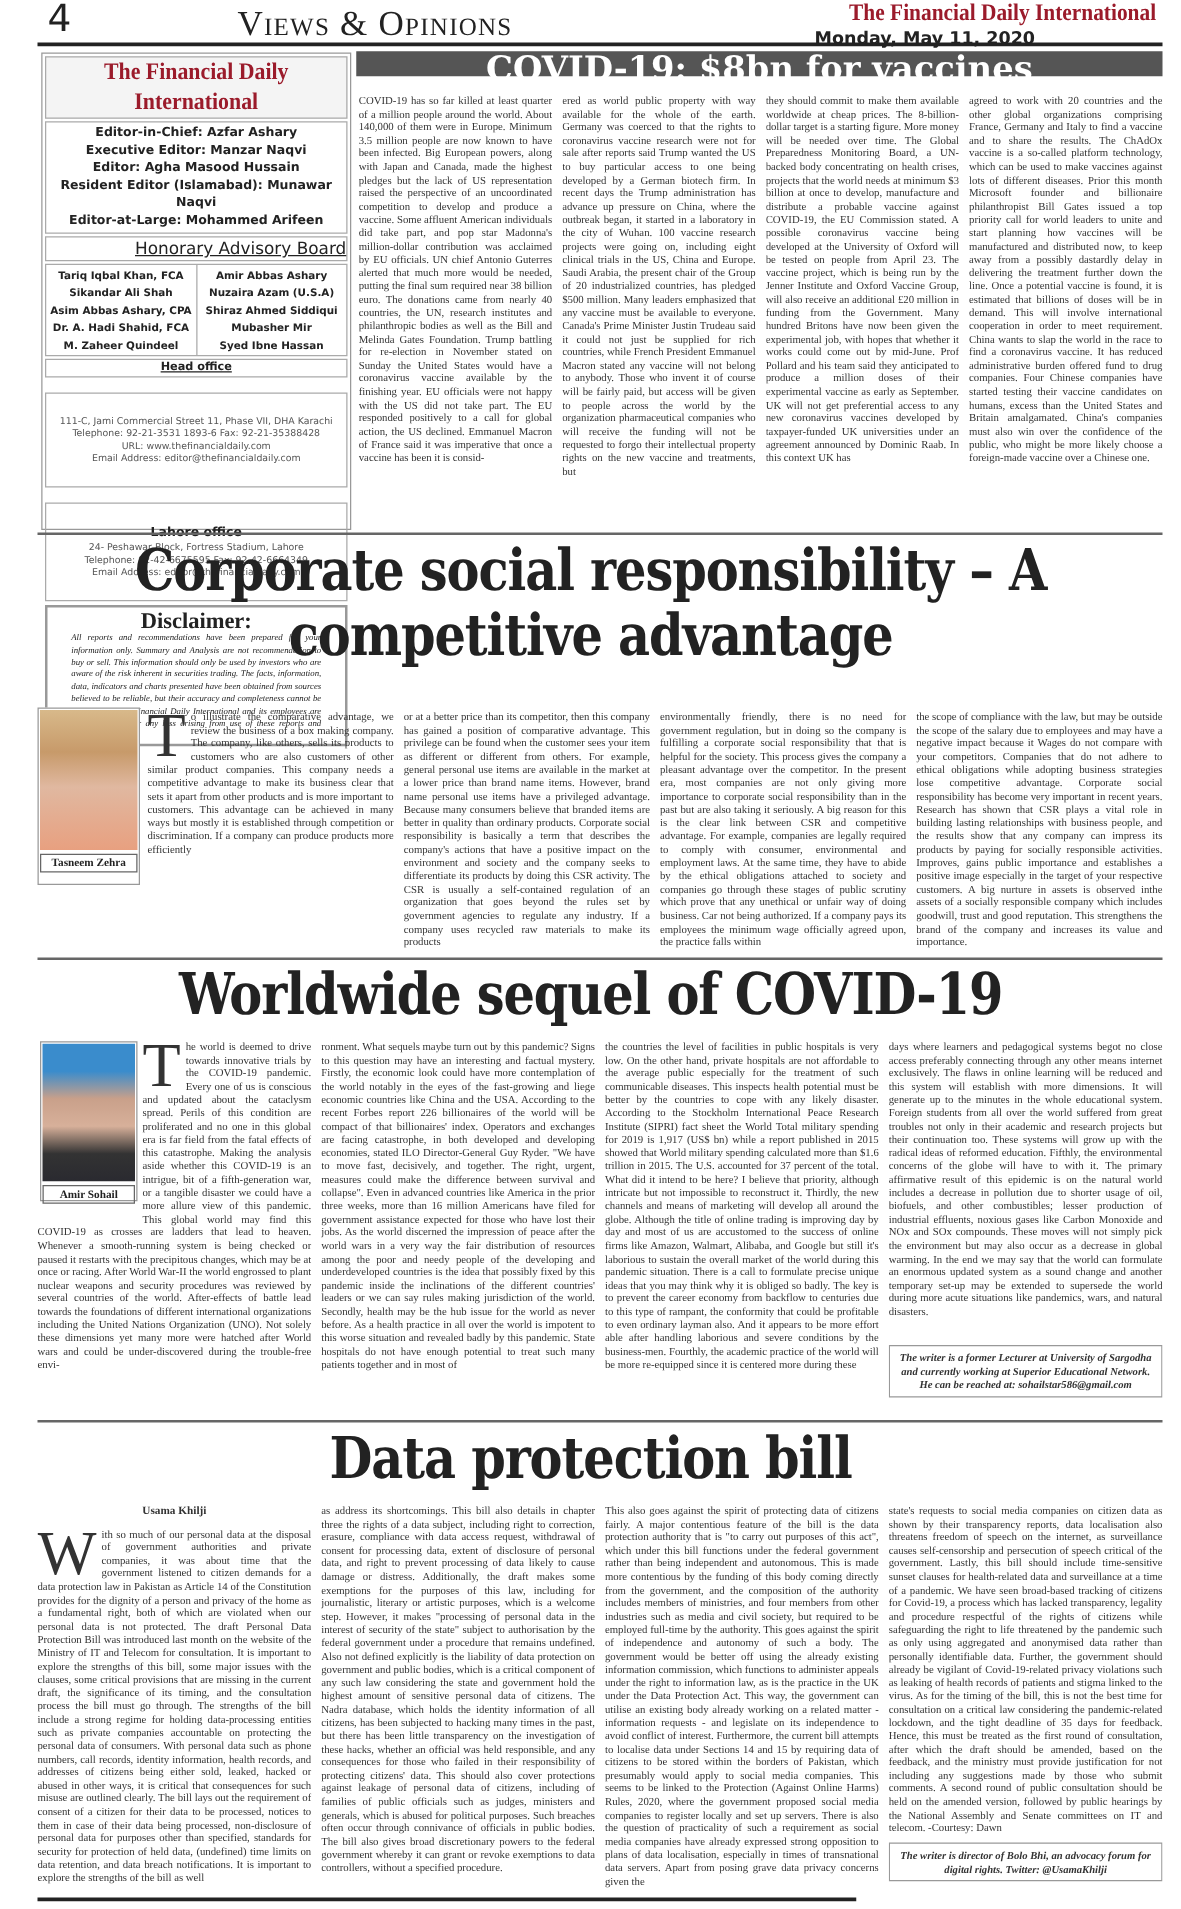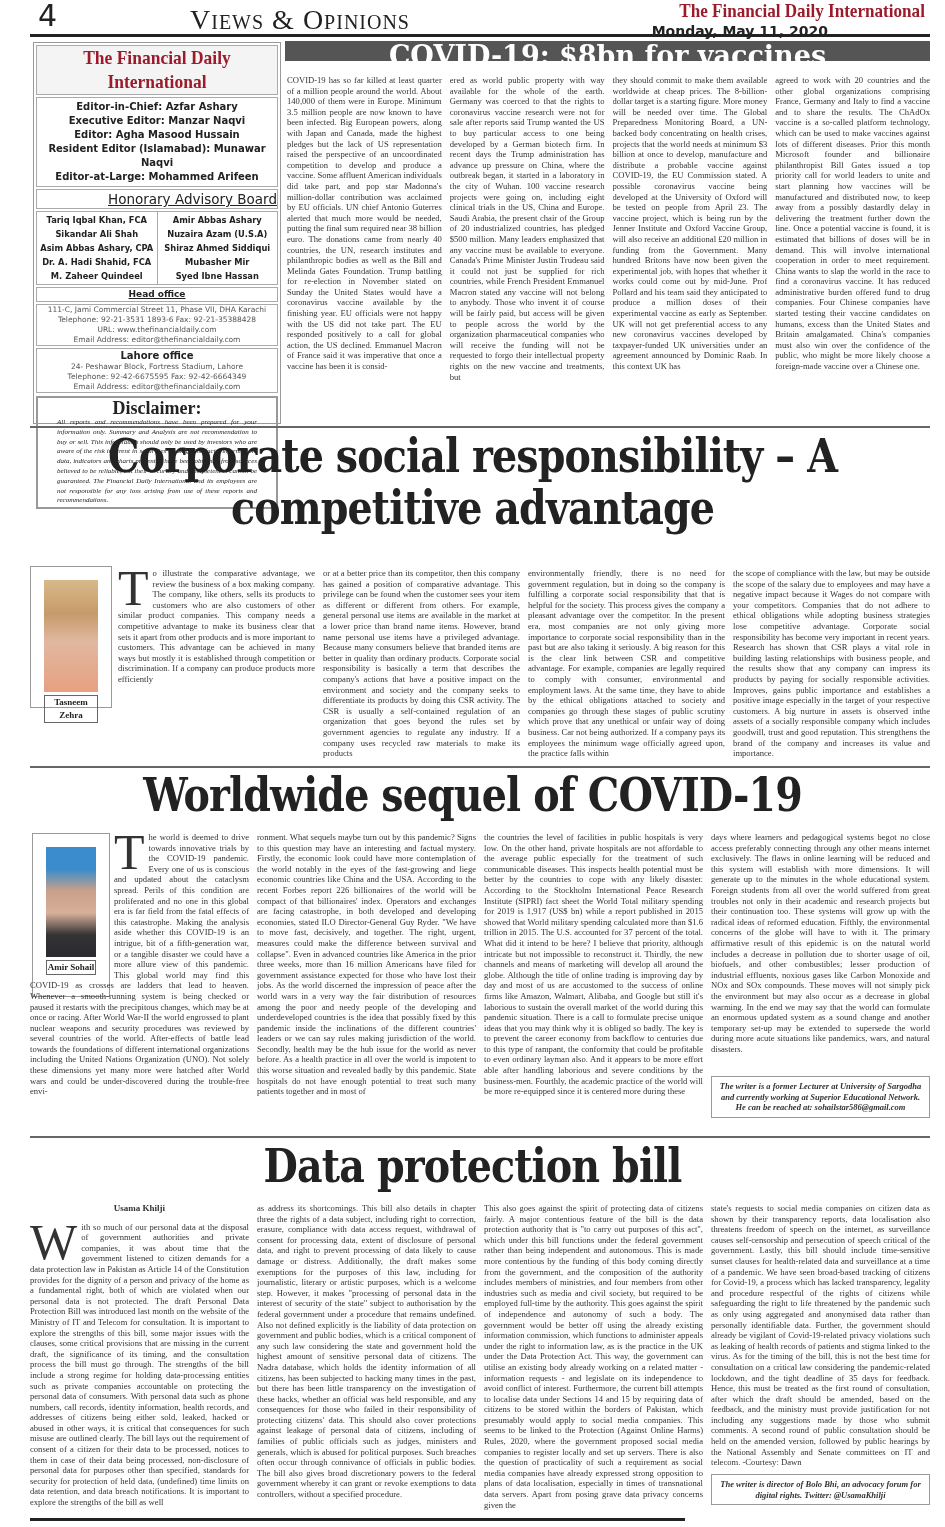--- a/index.html
+++ b/index.html
@@ -12,31 +12,31 @@
 .topline{left:30px;top:34px;width:900px;height:3px;background:#222}
 .box{left:33px;top:42px;width:248px;height:382px;border:1px solid #999;padding:2px}
 .box .hd{border:1px solid #aaa;background:#f4f4f4;text-align:center}
 .box .title{font-family:"Liberation Serif",serif;font-weight:bold;color:#9b1b2b;font-size:19px;line-height:24px;transform:scaleX(.92)}
 .editors{border:1px solid #aaa;margin-top:2px;text-align:center;font-family:"DejaVu Sans",sans-serif;font-weight:bold;font-size:10px;line-height:14px;padding:2px 0}
 .adv-title{border:1px solid #aaa;margin-top:2px;text-align:right;font-family:"DejaVu Sans",sans-serif;font-size:13.5px;text-decoration:underline;line-height:18px}
 .adv{display:flex;border:1px solid #aaa;margin-top:2px}
 .adv .col{flex:1;text-align:center;font-family:"DejaVu Sans",sans-serif;font-weight:bold;font-size:8.3px;line-height:14px;padding:1px 0}
 .adv .col+.col{border-left:1px solid #aaa}
 .office-h{border:1px solid #aaa;margin-top:2px;text-align:center;font-family:"DejaVu Sans",sans-serif;font-weight:bold;font-size:9px;text-decoration:underline;line-height:13px}
-.office{border:1px solid #aaa;margin-top:2px;text-align:center;font-family:"DejaVu Sans",sans-serif;font-size:7.5px;color:#555;line-height:10px;padding:0 0}
+.office{border:1px solid #aaa;margin-top:12px;text-align:center;font-family:"DejaVu Sans",sans-serif;font-size:7.5px;color:#555;line-height:10px;padding:17px 0}
 .office .oh{font-size:10px;font-weight:bold;color:#222;line-height:13px}
 .disc{border:2px solid #999;margin-top:3px;padding:1px 19px}
 .disc h3{text-align:center;font-family:"Liberation Serif",serif;font-size:18px;line-height:19px}
 .disc p{font-style:italic;font-size:7px;line-height:9.8px;text-align:justify}
 .banner{left:285px;top:41px;width:645px;height:20px;background:#555;color:#fff;text-align:center;font-family:"DejaVu Serif",serif;font-weight:bold;font-size:27px;line-height:30px}
 .cols{display:flex;gap:8px}
 .cols .c{flex:1;text-align:justify;font-size:8.6px;line-height:10.6px;color:#333;overflow:hidden}
 .rule{height:2px;background:#666}
 .headline{text-align:center;font-family:"DejaVu Serif",serif;font-weight:bold;color:#222;letter-spacing:-1px;transform:scaleX(.86)}
-.photo{border:1px solid #999;padding:13px;background:#fff}
+.photo{border:1px solid #999;padding:1px;background:#fff}
 .photo .img{width:100%}
 .photo .cap{border:1px solid #666;text-align:center;font-weight:bold;font-size:9px;line-height:13px;margin-top:3px}
 .dropcap{float:left;font-size:50px;line-height:40px;padding-right:4px;font-family:"Liberation Serif",serif}
 .byline{text-align:center;font-weight:bold;font-size:9px}
 .note{border:1px solid #999;text-align:center;font-style:italic;font-weight:bold;font-size:8.5px;line-height:10.5px;padding:4px 6px}
 .bottomline{left:30px;top:1518px;width:655px;height:3px;background:#222}
 </style>
 </head>
 <body>
 
@@ -109,21 +109,21 @@
 </div>
 <div class="abs cols" style="left:30px;top:568px;width:900px;height:192px">
   <div class="c" style="padding-left:88px"><span class="dropcap">T</span><span>o illustrate the comparative advantage, we review the business of a box making company. The company, like others, sells its products to customers who are also customers of other similar product companies. This company needs a competitive advantage to make its business clear that sets it apart from other products and is more important to customers. This advantage can be achieved in many ways but mostly it is established through competition or discrimination. If a company can produce products more efficiently</span></div>
   <div class="c">or at a better price than its competitor, then this company has gained a position of comparative advantage. This privilege can be found when the customer sees your item as different or different from others. For example, general personal use items are available in the market at a lower price than brand name items. However, brand name personal use items have a privileged advantage. Because many consumers believe that branded items are better in quality than ordinary products. Corporate social responsibility is basically a term that describes the company's actions that have a positive impact on the environment and society and the company seeks to differentiate its products by doing this CSR activity. The CSR is usually a self-contained regulation of an organization that goes beyond the rules set by government agencies to regulate any industry. If a company uses recycled raw materials to make its products</div>
   <div class="c">environmentally friendly, there is no need for government regulation, but in doing so the company is fulfilling a corporate social responsibility that that is helpful for the society. This process gives the company a pleasant advantage over the competitor. In the present era, most companies are not only giving more importance to corporate social responsibility than in the past but are also taking it seriously. A big reason for this is the clear link between CSR and competitive advantage. For example, companies are legally required to comply with consumer, environmental and employment laws. At the same time, they have to abide by the ethical obligations attached to society and companies go through these stages of public scrutiny which prove that any unethical or unfair way of doing business. Car not being authorized. If a company pays its employees the minimum wage officially agreed upon, the practice falls within</div>
   <div class="c">the scope of compliance with the law, but may be outside the scope of the salary due to employees and may have a negative impact because it Wages do not compare with your competitors. Companies that do not adhere to ethical obligations while adopting business strategies lose competitive advantage. Corporate social responsibility has become very important in recent years. Research has shown that CSR plays a vital role in building lasting relationships with business people, and the results show that any company can impress its products by paying for socially responsible activities. Improves, gains public importance and establishes a positive image especially in the target of your respective customers. A big nurture in assets is observed inthe assets of a socially responsible company which includes goodwill, trust and good reputation. This strengthens the brand of the company and increases its value and importance.</div>
 </div>
 <div class="abs rule" style="left:30px;top:766px;width:900px"></div>
 
 <div class="abs headline" style="left:0;top:768px;width:945px;font-size:46px;line-height:54px">Worldwide sequel of COVID-19</div>
-<div class="abs photo" style="left:32px;top:833px;width:78px;height:164px">
+<div class="abs photo" style="left:32px;top:833px;width:78px;height:128px">
   <div class="img" style="height:110px;background:linear-gradient(180deg,#3a8ccc 0%,#3a8ccc 20%,#c9a08a 40%,#d7b09a 60%,#333 80%,#2a2a30 100%)"></div>
   <div class="cap">Amir Sohail</div>
 </div>
 <div class="abs cols" style="left:30px;top:832px;width:900px;height:300px">
   <div class="c"><div style="float:left;width:84px;height:142px"></div><span class="dropcap">T</span><span>he world is deemed to drive towards innovative trials by the COVID-19 pandemic. Every one of us is conscious and updated about the cataclysm spread. Perils of this condition are proliferated and no one in this global era is far field from the fatal effects of this catastrophe. Making the analysis aside whether this COVID-19 is an intrigue, bit of a fifth-generation war, or a tangible disaster we could have a more allure view of this pandemic. This global world may find this COVID-19 as crosses are ladders that lead to heaven. Whenever a smooth-running system is being checked or paused it restarts with the precipitous changes, which may be at once or racing. After World War-II the world engrossed to plant nuclear weapons and security procedures was reviewed by several countries of the world. After-effects of battle lead towards the foundations of different international organizations including the United Nations Organization (UNO). Not solely these dimensions yet many more were hatched after World wars and could be under-discovered during the trouble-free envi-</span></div>
   <div class="c">ronment. What sequels maybe turn out by this pandemic? Signs to this question may have an interesting and factual mystery. Firstly, the economic look could have more contemplation of the world notably in the eyes of the fast-growing and liege economic countries like China and the USA. According to the recent Forbes report 226 billionaires of the world will be compact of that billionaires' index. Operators and exchanges are facing catastrophe, in both developed and developing economies, stated ILO Director-General Guy Ryder. "We have to move fast, decisively, and together. The right, urgent, measures could make the difference between survival and collapse". Even in advanced countries like America in the prior three weeks, more than 16 million Americans have filed for government assistance expected for those who have lost their jobs. As the world discerned the impression of peace after the world wars in a very way the fair distribution of resources among the poor and needy people of the developing and underdeveloped countries is the idea that possibly fixed by this pandemic inside the inclinations of the different countries' leaders or we can say rules making jurisdiction of the world. Secondly, health may be the hub issue for the world as never before. As a health practice in all over the world is impotent to this worse situation and revealed badly by this pandemic. State hospitals do not have enough potential to treat such many patients together and in most of</div>
   <div class="c">the countries the level of facilities in public hospitals is very low. On the other hand, private hospitals are not affordable to the average public especially for the treatment of such communicable diseases. This inspects health potential must be better by the countries to cope with any likely disaster. According to the Stockholm International Peace Research Institute (SIPRI) fact sheet the World Total military spending for 2019 is 1,917 (US$ bn) while a report published in 2015 showed that World military spending calculated more than $1.6 trillion in 2015. The U.S. accounted for 37 percent of the total. What did it intend to be here? I believe that priority, although intricate but not impossible to reconstruct it. Thirdly, the new channels and means of marketing will develop all around the globe. Although the title of online trading is improving day by day and most of us are accustomed to the success of online firms like Amazon, Walmart, Alibaba, and Google but still it's laborious to sustain the overall market of the world during this pandemic situation. There is a call to formulate precise unique ideas that you may think why it is obliged so badly. The key is to prevent the career economy from backflow to centuries due to this type of rampant, the conformity that could be profitable to even ordinary layman also. And it appears to be more effort able after handling laborious and severe conditions by the business-men. Fourthly, the academic practice of the world will be more re-equipped since it is centered more during these</div>
   <div class="c">
       <div style="height:238px;overflow:hidden">days where learners and pedagogical systems begot no close access preferably connecting through any other means internet exclusively. The flaws in online learning will be reduced and this system will establish with more dimensions. It will generate up to the minutes in the whole educational system. Foreign students from all over the world suffered from great troubles not only in their academic and research projects but their continuation too. These systems will grow up with the radical ideas of reformed education. Fifthly, the environmental concerns of the globe will have to with it. The primary affirmative result of this epidemic is on the natural world includes a decrease in pollution due to shorter usage of oil, biofuels, and other combustibles; lesser production of industrial effluents, noxious gases like Carbon Monoxide and NOx and SOx compounds. These moves will not simply pick the environment but may also occur as a decrease in global warming. In the end we may say that the world can formulate an enormous updated system as a sound change and another temporary set-up may be extended to supersede the world during more acute situations like pandemics, wars, and natural disasters.</div>
       <div class="note" style="margin-top:6px">The writer is a former Lecturer at University of Sargodha and currently working at Superior Educational Network. He can be reached at: sohailstar586@gmail.com</div>

